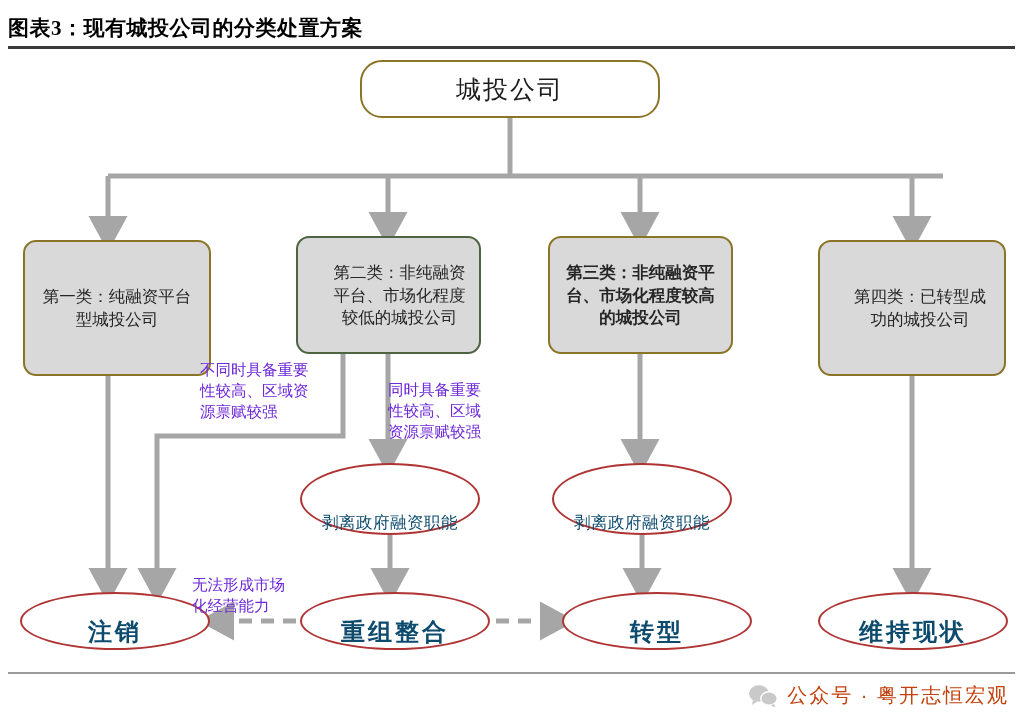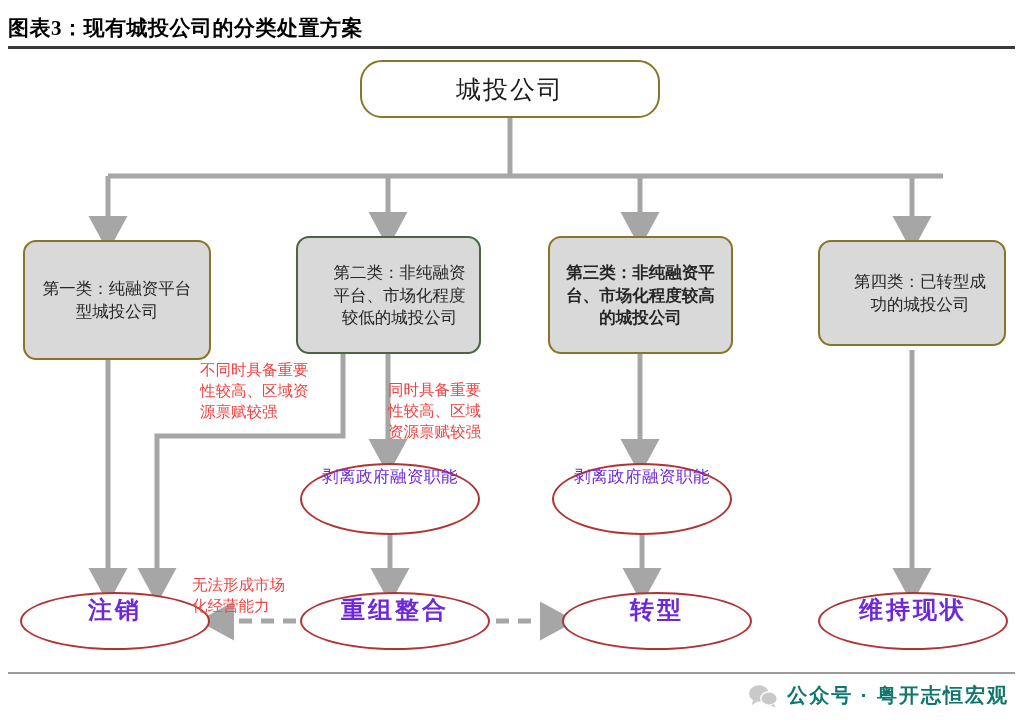--- a/index.html
+++ b/index.html
@@ -29,21 +29,21 @@
   }
   .footer{
     position:absolute;left:10px;top:684px;
     font-family:"Liberation Serif","DejaVu Serif",serif;
     font-style:italic;font-size:17px;color:#1a1a1a;
     white-space:nowrap;
   }
   .watermark{
     position:absolute;right:14px;top:682px;
     display:flex;align-items:center;gap:9px;
-    color:#0f766e;font-size:20px;font-weight:bold;
+    color:#c2410c;font-size:20px;font-weight:normal;
     letter-spacing:2px;white-space:nowrap;
     user-select:none;
   }
   .wm-icon{display:block;}
 
   
   .wires{position:absolute;left:0;top:0;width:1023px;height:720px;}
 
   
   .node{
@@ -59,46 +59,46 @@
     background:#ffffff;
     font-size:25px;color:#1c1c1c;letter-spacing:2px;
   }
   .cat{
     border-radius:13px;background:#d9d9d9;
     font-size:16.5px;color:#262626;line-height:1.38;
     padding:4px 10px;
   }
   .cat-gold{border:2.5px solid #8a7426;}
   .cat-green{border:2.5px solid #4c6442;padding-left:32px;}
-  #cat1{left:23px;top:240px;width:188px;height:120px;}
+  #cat1{left:23px;top:240px;width:188px;height:136px;}
   #cat2{left:296px;top:236px;width:185px;height:118px;}
   #cat3{left:548px;top:236px;width:185px;height:118px;font-weight:bold;}
-  #cat4{left:818px;top:240px;width:188px;height:106px;padding-left:26px;}
+  #cat4{left:818px;top:240px;width:188px;height:136px;padding-left:26px;}
 
   .ellipse{
     position:absolute;
-    display:flex;align-items:flex-start;justify-content:center;
+    display:flex;align-items:flex-end;justify-content:center;
     text-align:center;
     border:2px solid #b03434;border-radius:50%;
     background:#ffffff;
-    color:#6d28d9;
+    color:#0c4a6e;
     box-sizing:border-box;
   }
   .ell-mid{font-size:16.5px;line-height:1.35;letter-spacing:0.5px;}
   .ell-bot{font-size:24px;font-weight:bold;letter-spacing:3px;}
   #ell-sep2{left:300px;top:463px;width:180px;height:72px;}
   #ell-sep3{left:552px;top:463px;width:180px;height:72px;}
   #ell-cancel{left:20px;top:592px;width:190px;height:58px;}
   #ell-restructure{left:300px;top:592px;width:190px;height:58px;}
   #ell-transform{left:562px;top:592px;width:190px;height:58px;}
   #ell-status{left:818px;top:592px;width:190px;height:58px;}
 
   .annot{
     position:absolute;
-    font-size:15.5px;color:#ef4444;line-height:1.35;
+    font-size:15.5px;color:#6d28d9;line-height:1.35;
     text-align:left;white-space:pre-line;
   }
   #annot-a{left:200px;top:360px;width:120px;}
   #annot-b{left:388px;top:380px;width:125px;}
   #annot-c{left:192px;top:575px;width:120px;}
   #annot-d{left:472px;top:575px;width:120px;}
 </style>
 </head>
 <body>
 

